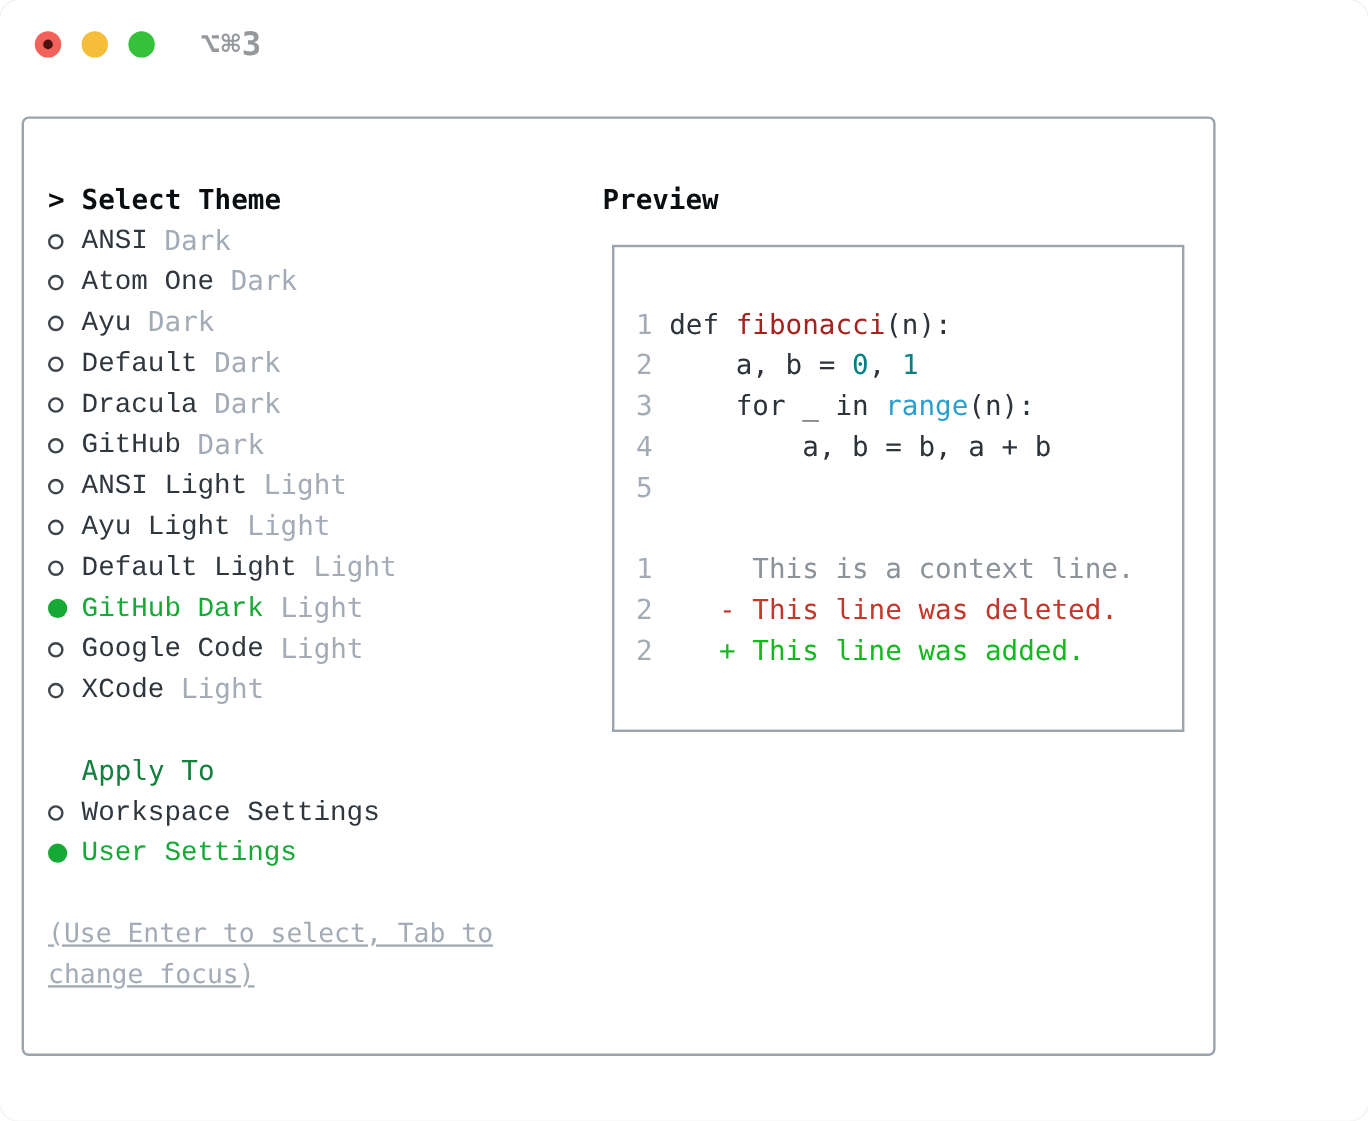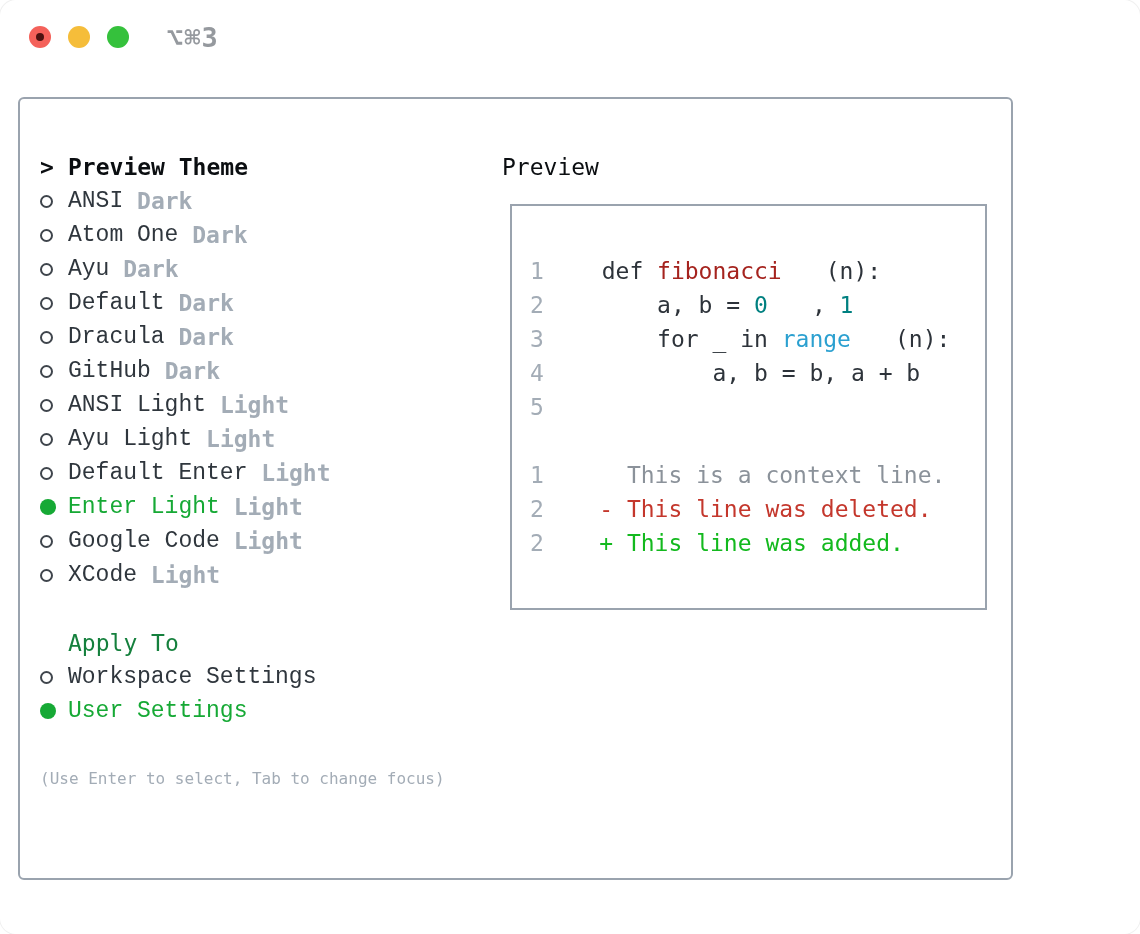--- a/index.html
+++ b/index.html
@@ -50,40 +50,40 @@
   .row{display:flex;align-items:center;height:34px;font-size:23px;white-space:pre;}
   .marker{width:28px;display:flex;align-items:center;flex:none;}
   .prompt{font-weight:bold;color:var(--text-black);font-size:23px;}
   .hdr{font-weight:bold;color:var(--text-black);}
   .radio{
     width:13px;height:13px;border:2px solid #3f454c;border-radius:50%;background:transparent;
   }
   .row.sel .radio{width:16px;height:16px;border:none;background:var(--accent-green);}
   .t-name{color:var(--text-dark);font-family:Liberation Mono, monospace;}
   .row.sel .t-name{color:var(--accent-green);}
-  .t-var{color:var(--muted);margin-left:1ch;font-weight:bold;}
+  .t-var{color:var(--muted);margin-left:1ch;}
   .spacer{height:34px;}
   .hint{
-    width:430px;font-size:16px;line-height:34px;color:var(--muted);
-    white-space:normal;word-break:normal;
+    width:430px;font-size:22px;line-height:34px;color:var(--muted);
+    white-space:normal;word-break:normal;text-decoration:underline;
   }
 
   
   .right-col{position:absolute;left:482px;top:51px;width:495px;}
   .preview-title{height:34px;display:flex;align-items:center;font-size:23px;
-    font-weight:normal;color:var(--text-black);text-align:center;}
+    font-weight:bold;color:var(--text-black);text-align:center;}
   .preview-box{
     margin-top:20px;margin-left:8px;width:477px;height:406px;
     border:2px solid var(--border-gray);background:#ffffff;
     padding:48px 0 0 18px;overflow:hidden;
   }
   .code-line{display:flex;height:34px;align-items:center;font-size:23px;white-space:pre;}
   .ln{width:1ch;margin-right:1ch;color:var(--muted);flex:none;}
   .code{white-space:pre;}
-  .c-plain{color:#2d333a;margin-left:44px;}
+  .c-plain{color:#2d333a;}
   .c-title{color:var(--syntax-title);}
   .c-number{color:var(--syntax-number);}
   .c-builtin{color:var(--syntax-builtin);}
   .c-context{color:var(--diff-context);}
   .c-deleted{color:var(--diff-deleted);}
   .c-added{color:var(--diff-added);}
 </style>
 </head>
 <body>
 
@@ -96,34 +96,34 @@
     <span class="shortcut">⌥⌘3</span>
   </div>
 
   <div class="panel">
 
     <div class="left-col">
       <div class="row">
         <span class="marker">
           <span class="prompt">&gt;</span>
         </span>
-        <span class="hdr">Preview Theme</span>
+        <span class="hdr">Select Theme</span>
       </div>
 
       <div id="theme-list">
           <div class="row"><span class="marker"><span class="radio"></span></span><span class="t-name">ANSI</span><span class="t-var">Dark</span></div>
           <div class="row"><span class="marker"><span class="radio"></span></span><span class="t-name">Atom One</span><span class="t-var">Dark</span></div>
           <div class="row"><span class="marker"><span class="radio"></span></span><span class="t-name">Ayu</span><span class="t-var">Dark</span></div>
           <div class="row"><span class="marker"><span class="radio"></span></span><span class="t-name">Default</span><span class="t-var">Dark</span></div>
           <div class="row"><span class="marker"><span class="radio"></span></span><span class="t-name">Dracula</span><span class="t-var">Dark</span></div>
           <div class="row"><span class="marker"><span class="radio"></span></span><span class="t-name">GitHub</span><span class="t-var">Dark</span></div>
           <div class="row"><span class="marker"><span class="radio"></span></span><span class="t-name">ANSI Light</span><span class="t-var">Light</span></div>
           <div class="row"><span class="marker"><span class="radio"></span></span><span class="t-name">Ayu Light</span><span class="t-var">Light</span></div>
-          <div class="row"><span class="marker"><span class="radio"></span></span><span class="t-name">Default Enter</span><span class="t-var">Light</span></div>
-          <div class="row sel"><span class="marker"><span class="radio"></span></span><span class="t-name">Enter Light</span><span class="t-var">Light</span></div>
+          <div class="row"><span class="marker"><span class="radio"></span></span><span class="t-name">Default Light</span><span class="t-var">Light</span></div>
+          <div class="row sel"><span class="marker"><span class="radio"></span></span><span class="t-name">GitHub Dark</span><span class="t-var">Light</span></div>
           <div class="row"><span class="marker"><span class="radio"></span></span><span class="t-name">Google Code</span><span class="t-var">Light</span></div>
           <div class="row"><span class="marker"><span class="radio"></span></span><span class="t-name">XCode</span><span class="t-var">Light</span></div>
         </div>
 
       <div class="spacer"></div>
 
       <div class="row">
         <span class="marker"></span>
         <span class="hdr" style="font-weight:normal;color:#15803d;">Apply To</span>
       </div>

